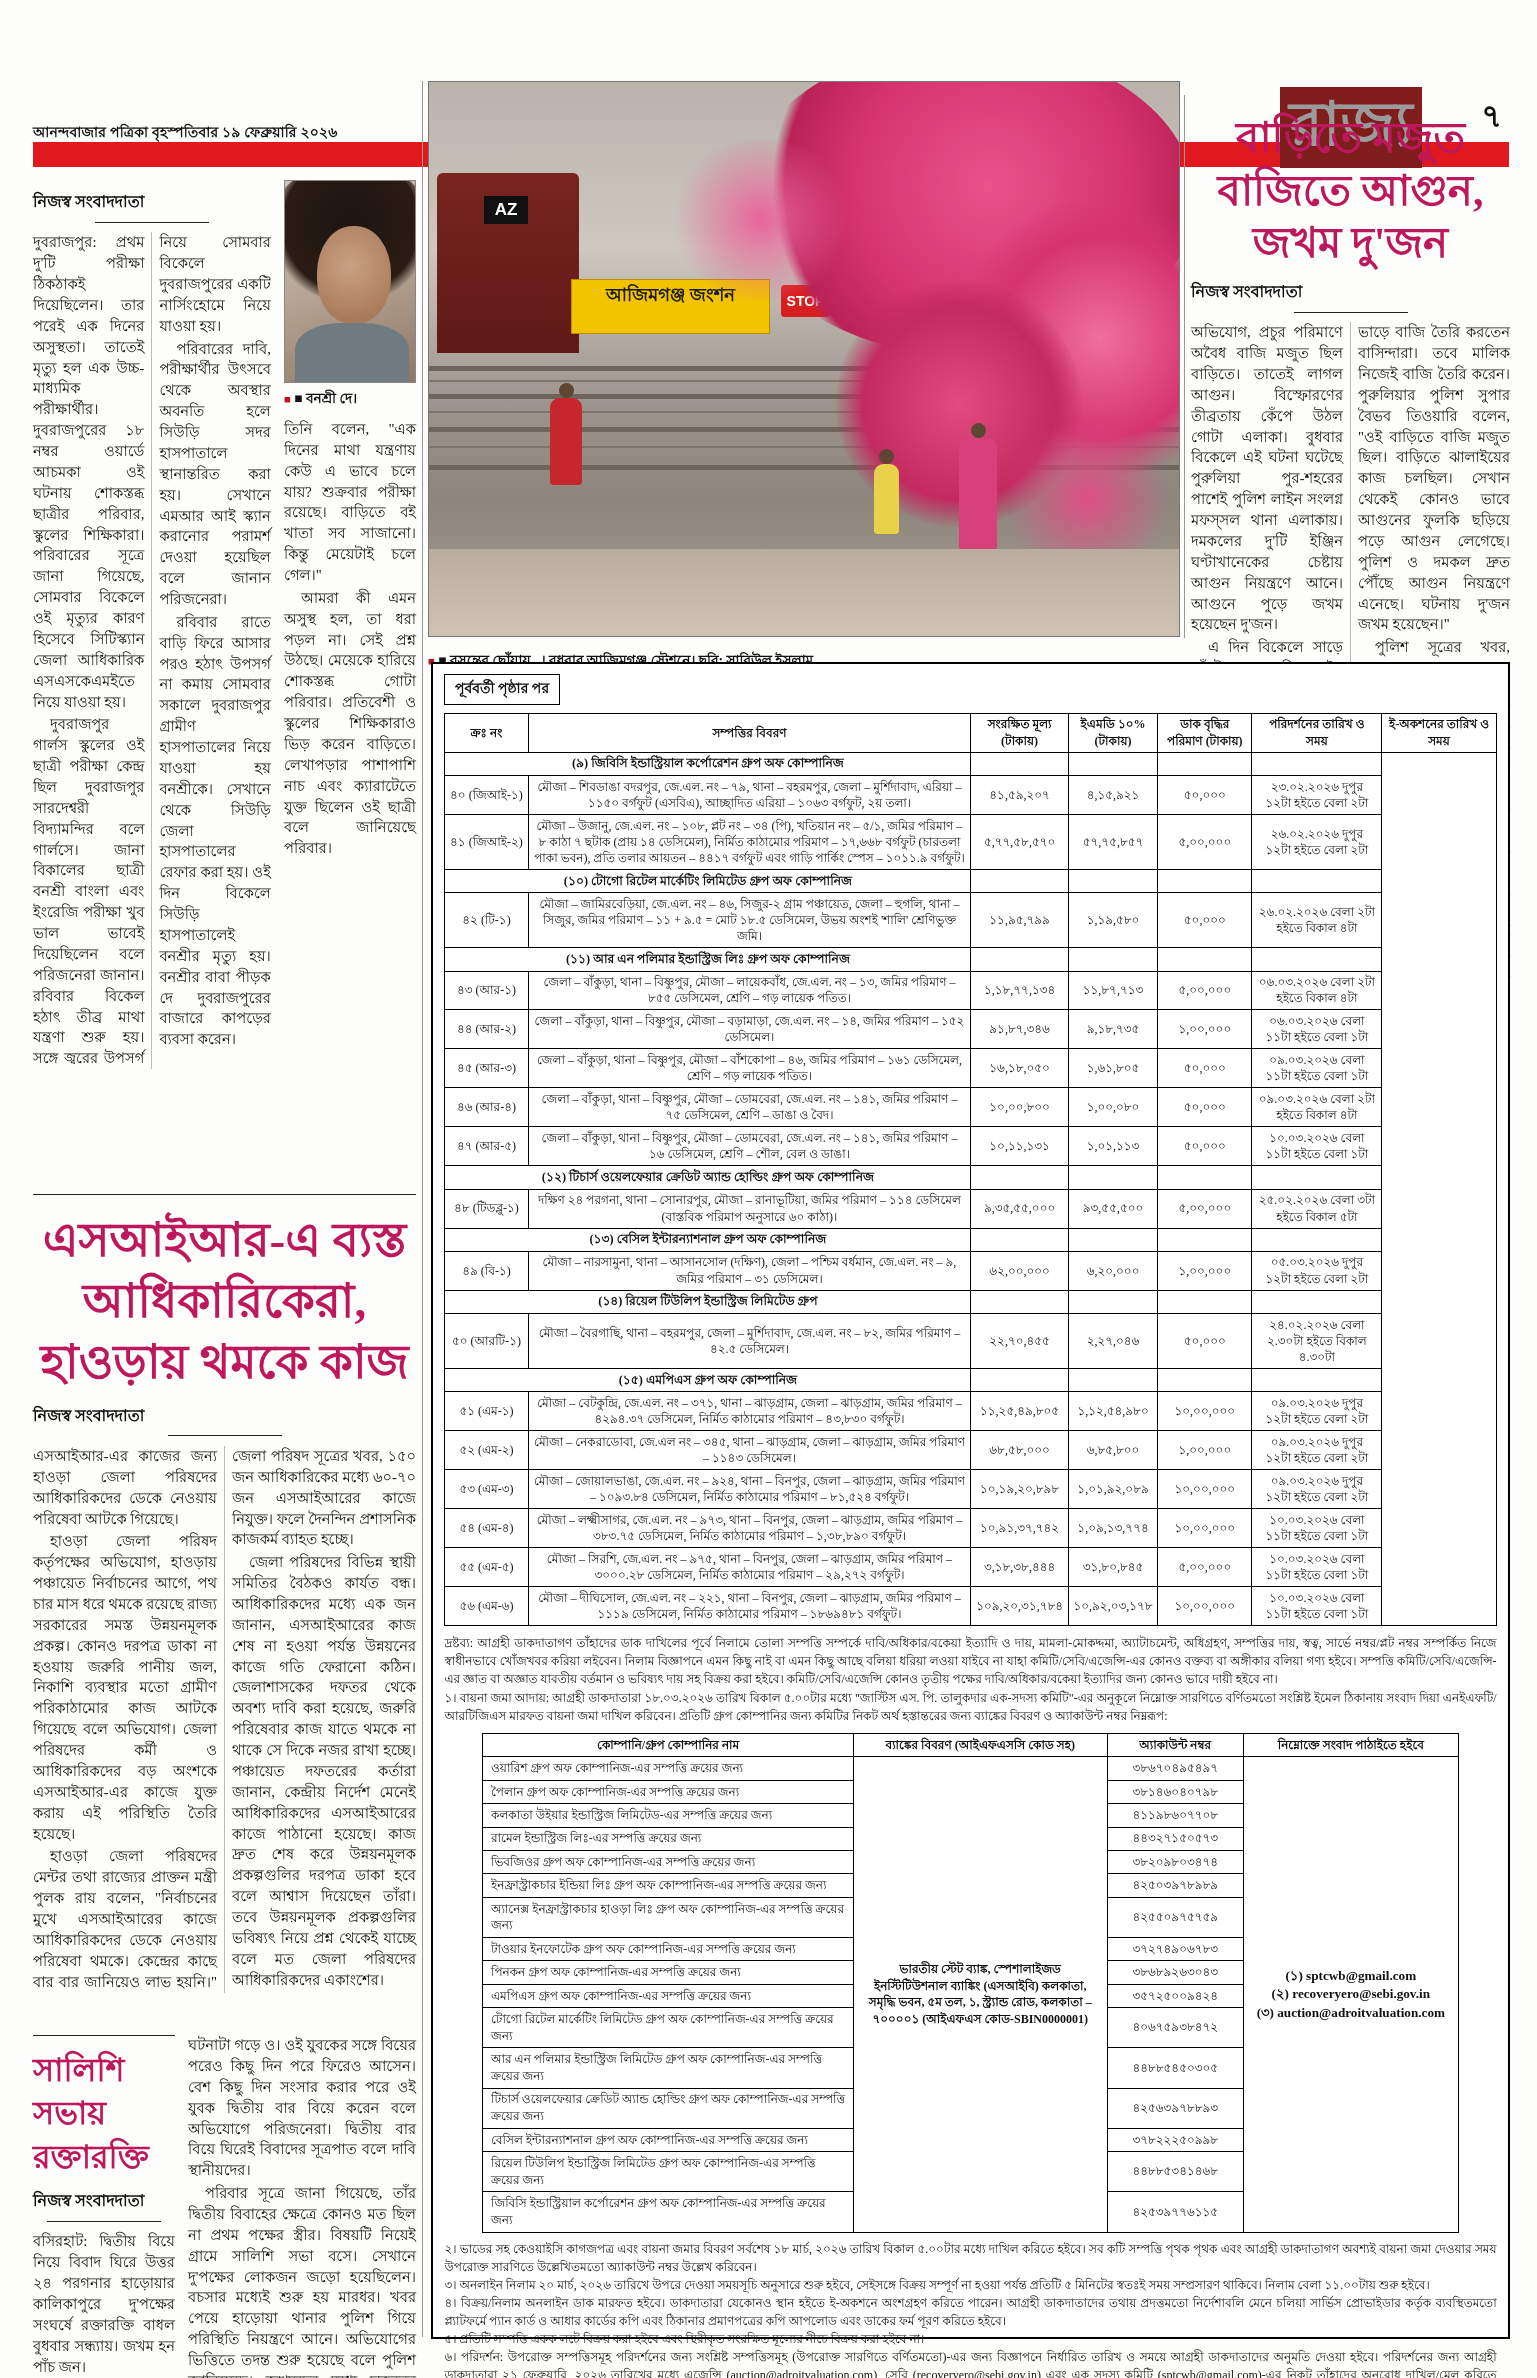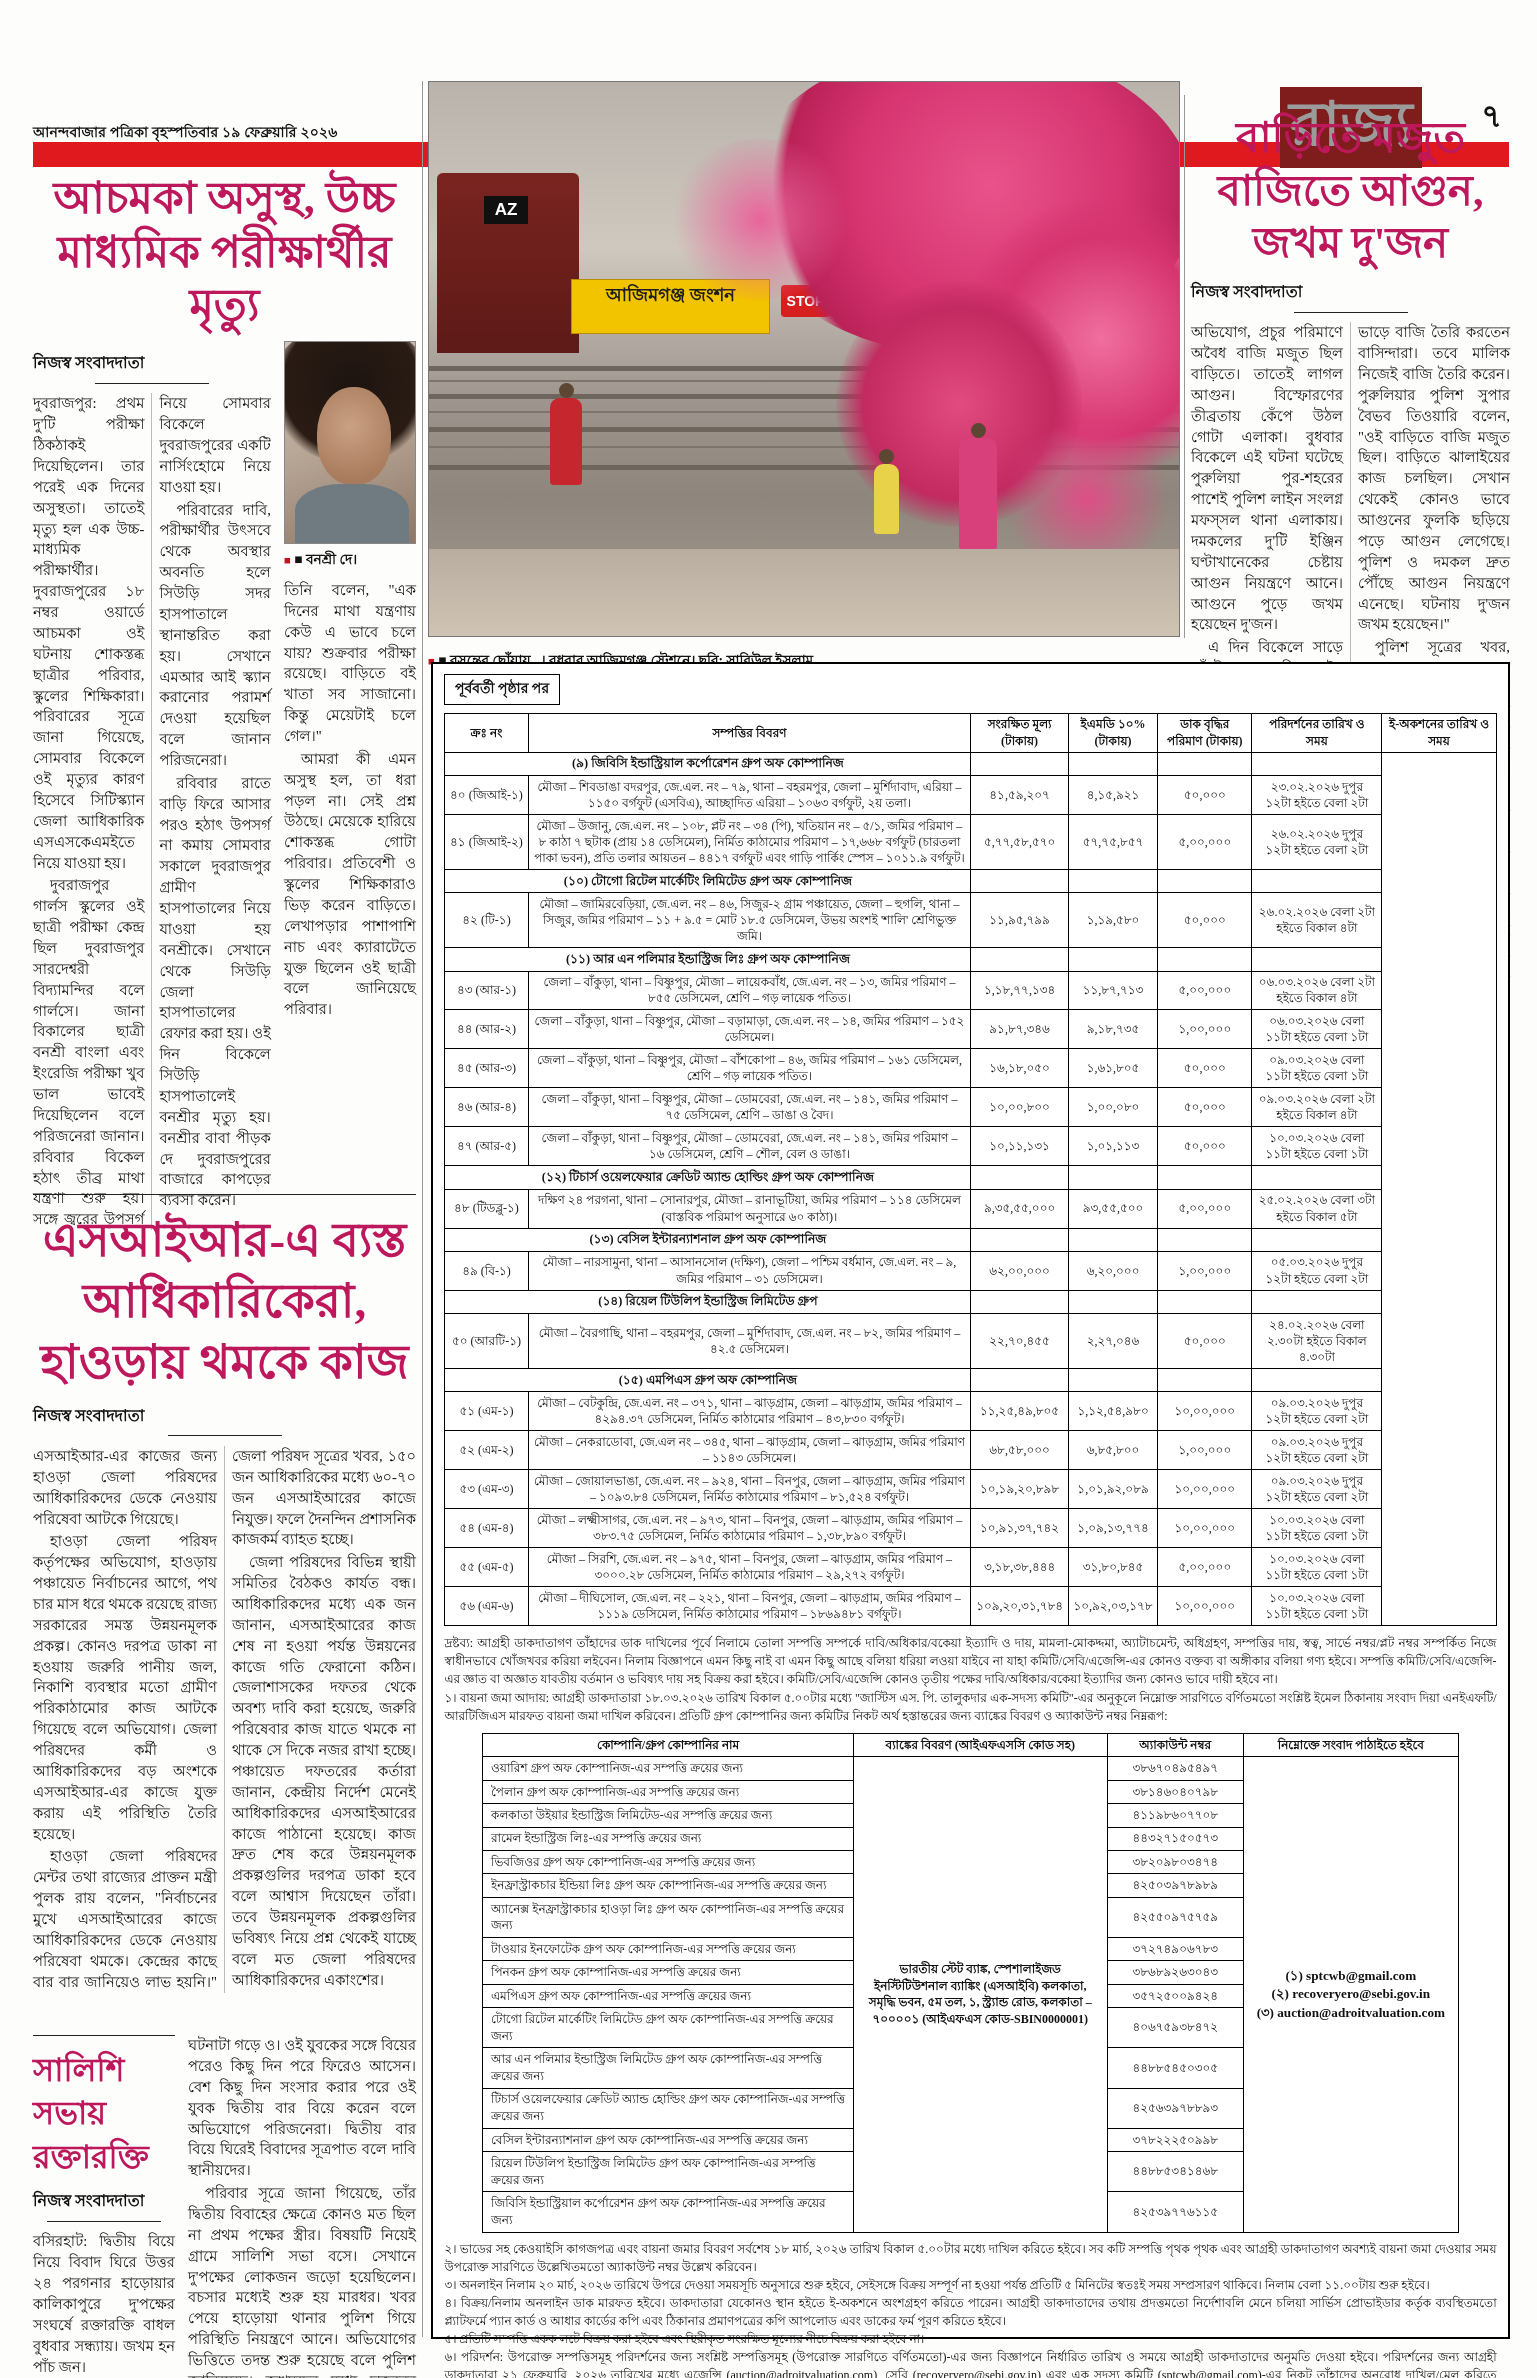--- a/index.html
+++ b/index.html
@@ -94,21 +94,20 @@
 <div id="page">
 
   <div id="masthead-line">আনন্দবাজার পত্রিকা বৃহস্পতিবার ১৯ ফেব্রুয়ারি ২০২৬</div>
   <div id="page-number">৭</div>
   <div id="redbar"></div>
   <div id="section-box">
     <div id="section-name">রাজ্য</div>
   </div>
 
   <div id="article-exam">
-    <div class="headline">আচমকা অসুস্থ, উচ্চ মাধ্যমিক পরীক্ষার্থীর মৃত্যু</div>
     <div id="exam-flow">
       <div id="exam-left">
         <div class="byline">নিজস্ব সংবাদদাতা</div>
         <div class="byline-rule"></div>
         <div class="bodytext cols2" id="exam-body-left">
             <p class="lead">দুবরাজপুর: প্রথম দু'টি পরীক্ষা ঠিকঠাকই দিয়েছিলেন। তার পরেই এক দিনের অসুস্থতা। তাতেই মৃত্যু হল এক উচ্চ-মাধ্যমিক পরীক্ষার্থীর। দুবরাজপুরের ১৮ নম্বর ওয়ার্ডে আচমকা ওই ঘটনায় শোকস্তব্ধ ছাত্রীর পরিবার, স্কুলের শিক্ষিকারা। পরিবারের সূত্রে জানা গিয়েছে, সোমবার বিকেলে ওই মৃত্যুর কারণ হিসেবে সিটিস্ক্যান জেলা আধিকারিক এসএসকেএমইতে নিয়ে যাওয়া হয়।</p>
             <p>দুবরাজপুর গার্লস স্কুলের ওই ছাত্রী পরীক্ষা কেন্দ্র ছিল দুবরাজপুর সারদেশ্বরী বিদ্যামন্দির বলে গার্লসে। জানা বিকালের ছাত্রী বনশ্রী বাংলা এবং ইংরেজি পরীক্ষা খুব ভাল ভাবেই দিয়েছিলেন বলে পরিজনেরা জানান। রবিবার বিকেল হঠাৎ তীব্র মাথা যন্ত্রণা শুরু হয়। সঙ্গে জ্বরের উপসর্গ নিয়ে সোমবার বিকেলে দুবরাজপুরের একটি নার্সিংহোমে নিয়ে যাওয়া হয়।</p>
             <p>পরিবারের দাবি, পরীক্ষার্থীর উৎসবে থেকে অবস্থার অবনতি হলে সিউড়ি সদর হাসপাতালে স্থানান্তরিত করা হয়। সেখানে এমআর আই স্ক্যান করানোর পরামর্শ দেওয়া হয়েছিল বলে জানান পরিজনেরা।</p>
             <p>রবিবার রাতে বাড়ি ফিরে আসার পরও হঠাৎ উপসর্গ না কমায় সোমবার সকালে দুবরাজপুর গ্রামীণ হাসপাতালের নিয়ে যাওয়া হয় বনশ্রীকে। সেখানে থেকে সিউড়ি জেলা হাসপাতালের রেফার করা হয়। ওই দিন বিকেলে সিউড়ি হাসপাতালেই বনশ্রীর মৃত্যু হয়। বনশ্রীর বাবা পীড়ক দে দুবরাজপুরের বাজারে কাপড়ের ব্যবসা করেন।</p>
           </div>

